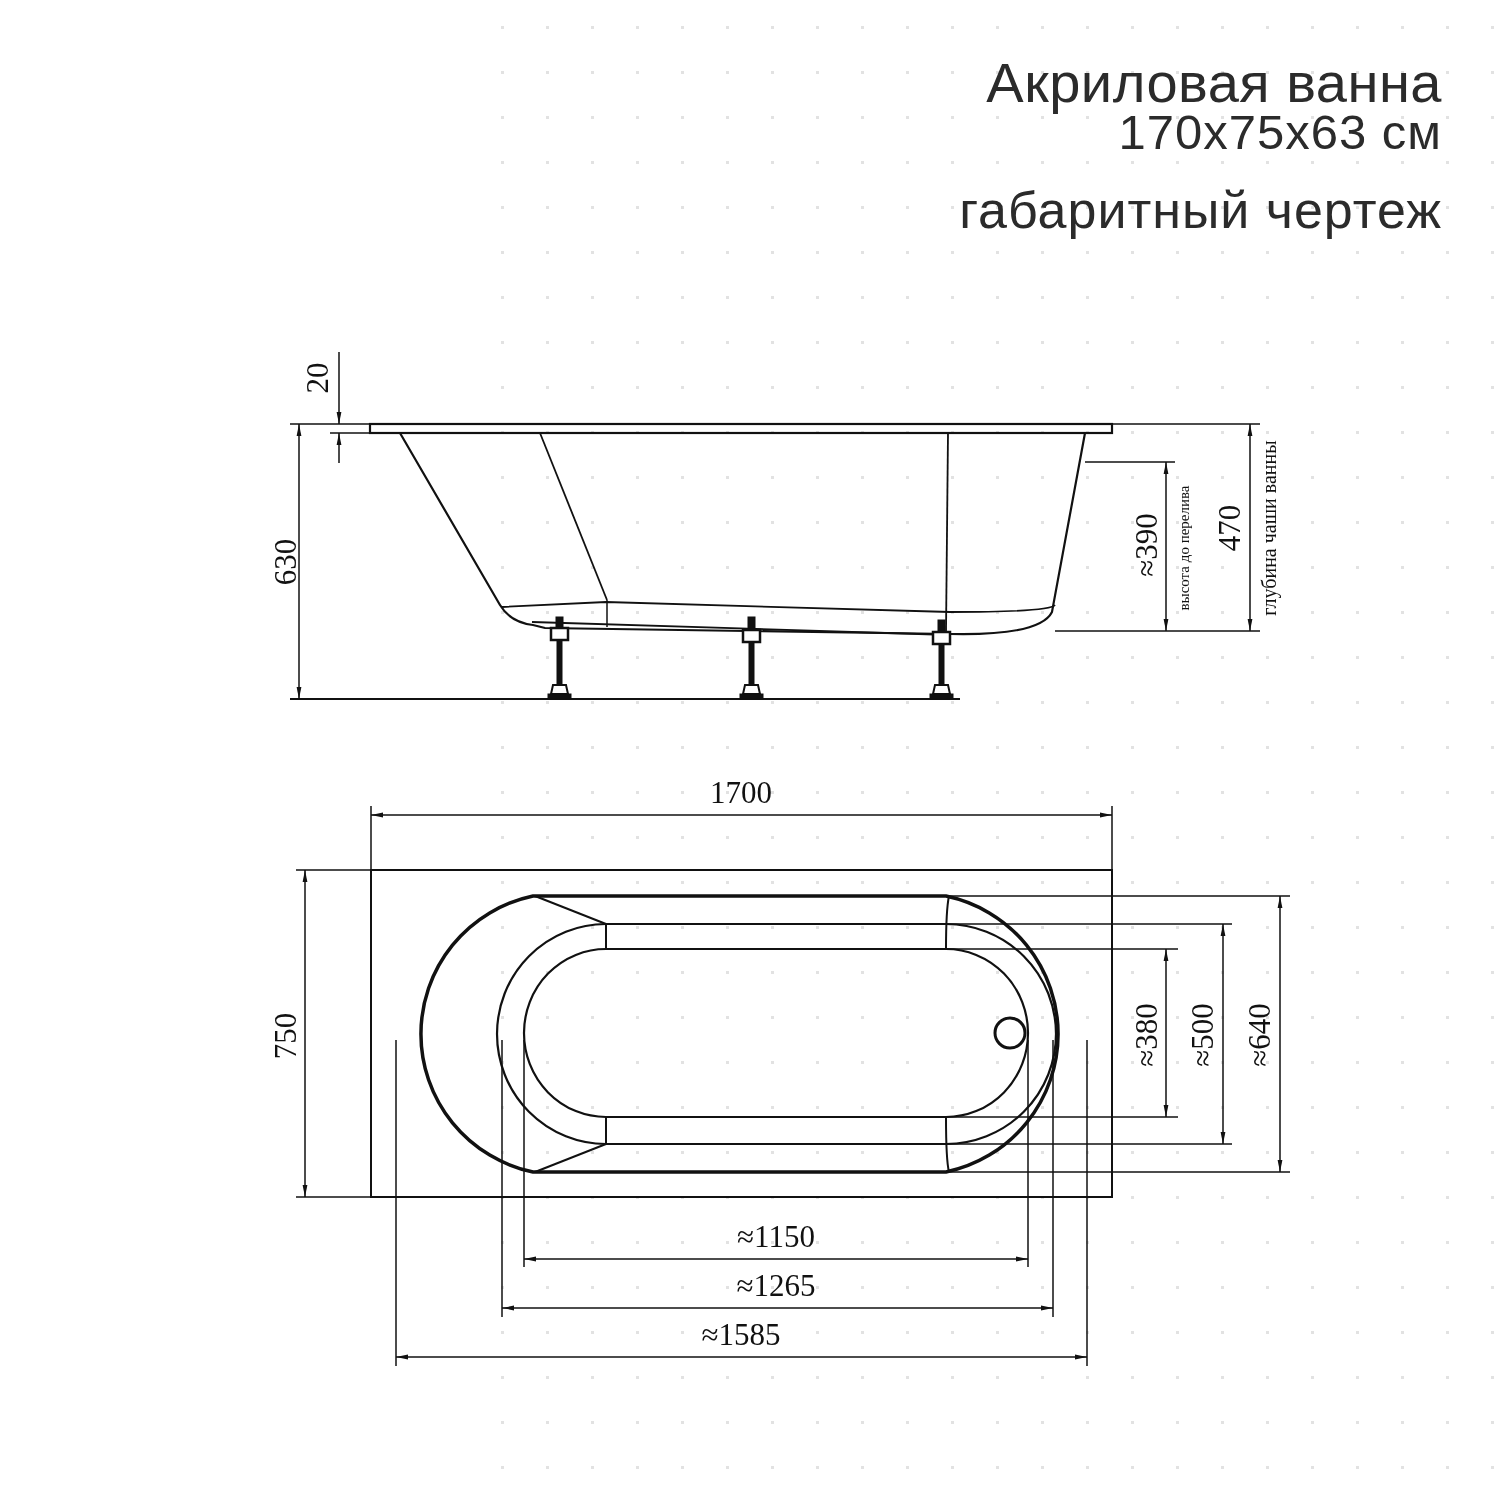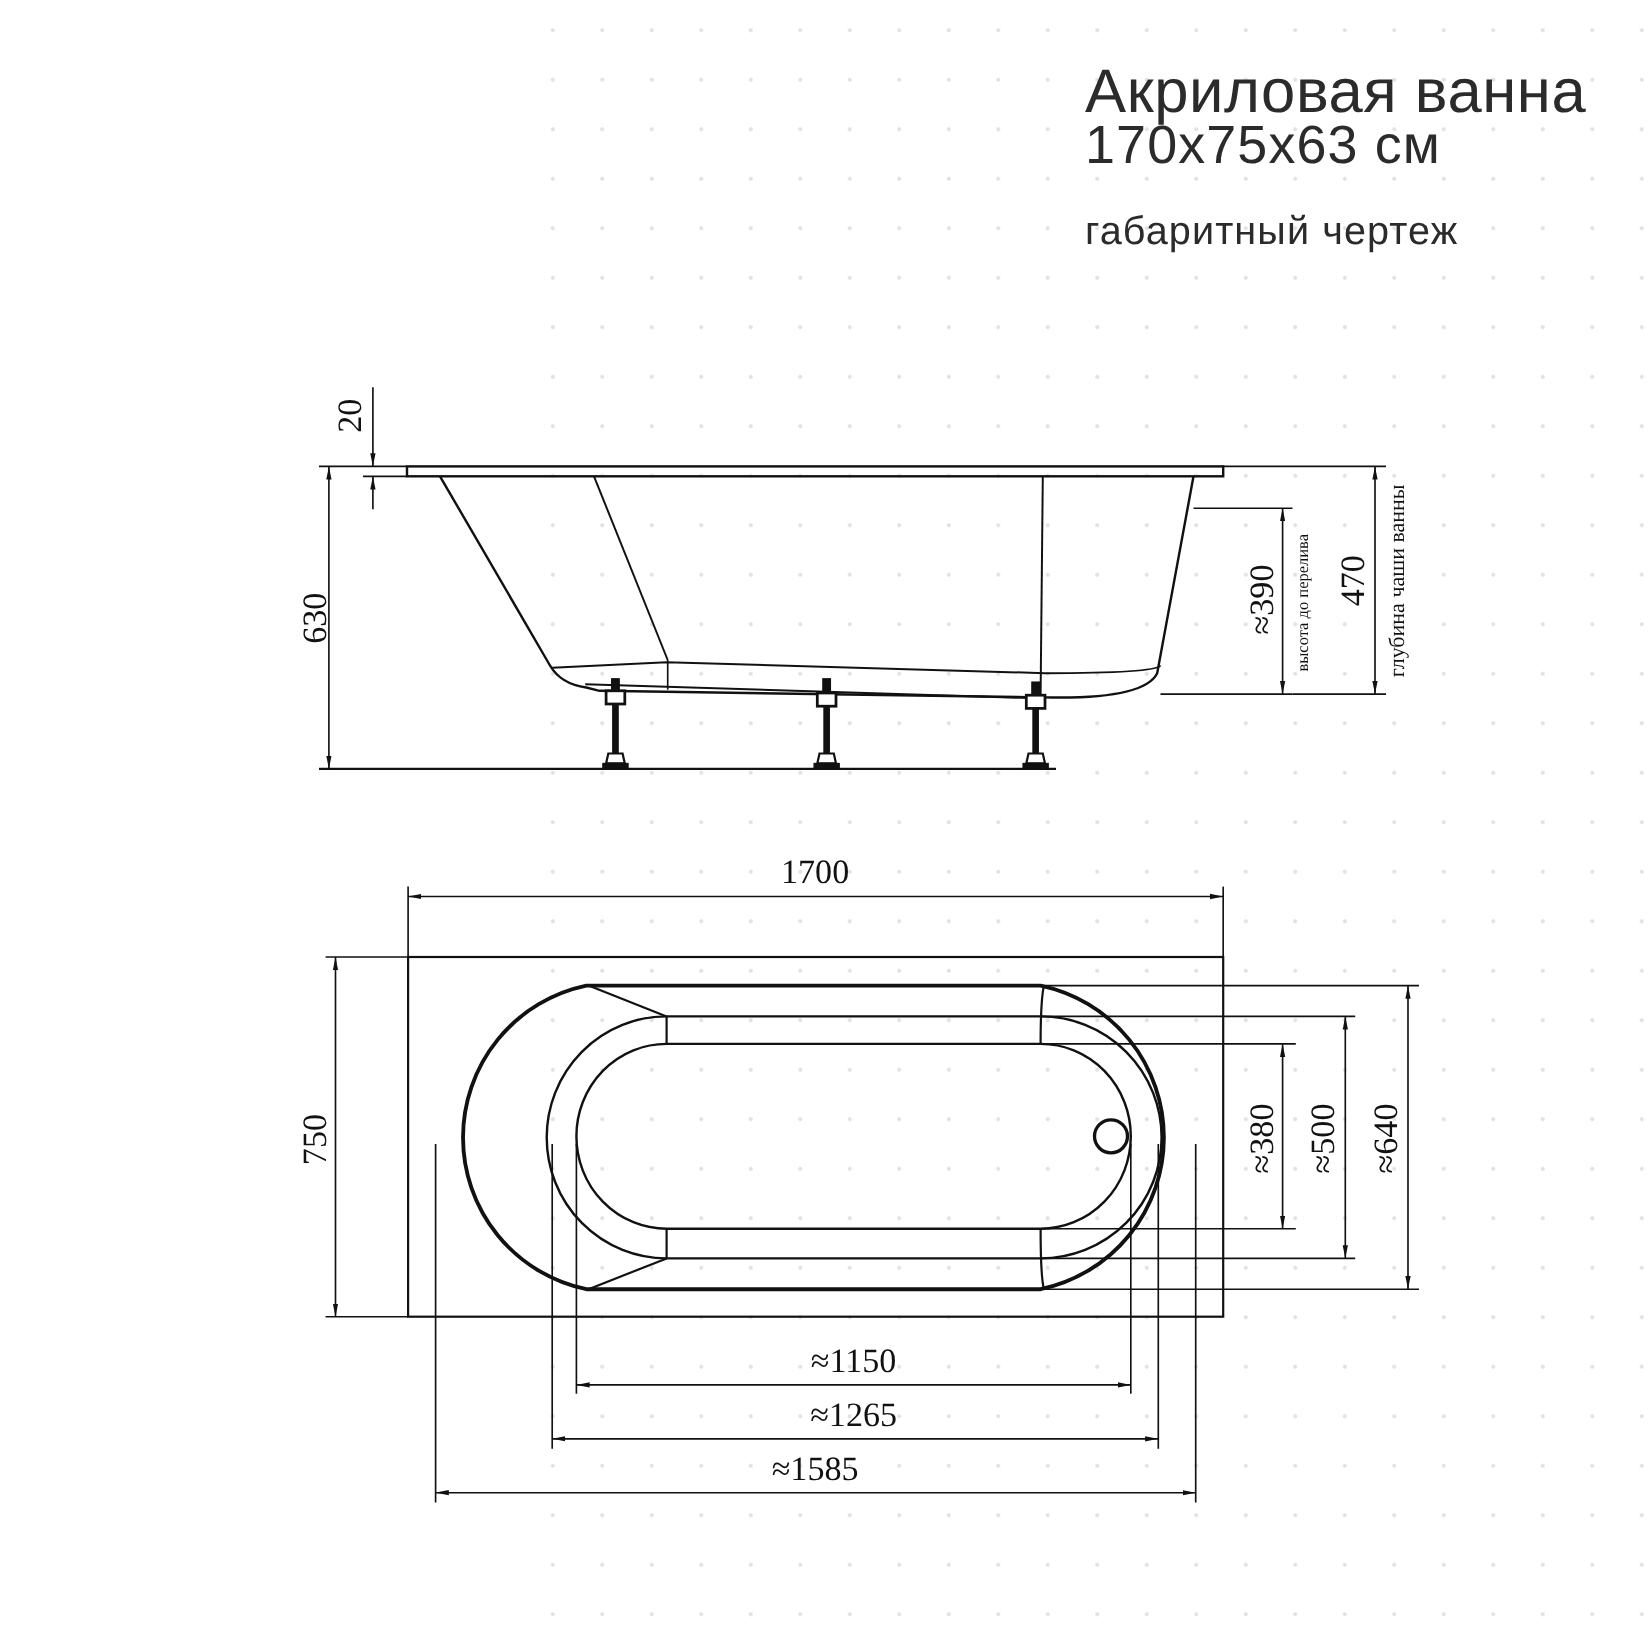--- a/index.html
+++ b/index.html
@@ -2,30 +2,30 @@
 <html><head>
 <meta charset="utf-8">
 <style>
   html, body { margin: 0; padding: 0; background: #ffffff; }
   body { width: 1500px; height: 1500px; position: relative; overflow: hidden; }
   .dots {
     position: absolute; left: 470px; top: 0; width: 1030px; height: 1500px;
     background-image: radial-gradient(circle, #e2e2e2 1.6px, transparent 2px);
     background-size: 45px 45px; background-position: 10px 5px;
   }
-  .header { position: absolute; right: 58px; top: 48px; text-align: left; }
+  .header { position: absolute; right: 58px; top: 48px; text-align: right; }
   .subtitle { font-family: "Liberation Sans", sans-serif; font-size: 56px; color: #2b2b2b; line-height: 70px; letter-spacing: 0.5px; }
   .title {
     font-family: "Liberation Sans", sans-serif; font-weight: bold; font-size: 86px; line-height: 96px;
     letter-spacing: 2px; margin-top: 2px;
     background: linear-gradient(90deg, #ea5455 0%, #f07a38 60%, #f28a2e 100%);
     -webkit-background-clip: text; background-clip: text; color: transparent;
   }
   .dims { font-family: "Liberation Sans", sans-serif; font-size: 49px; color: #2b2b2b; line-height: 40px; margin-top: -6px; letter-spacing: 1px; }
-  .caption { font-family: "Liberation Sans", sans-serif; font-size: 36px; color: #2b2b2b; line-height: 60px; margin-top: 28px; letter-spacing: 1px; }
+  .caption { font-family: "Liberation Sans", sans-serif; font-size: 52px; color: #2b2b2b; line-height: 60px; margin-top: 28px; letter-spacing: 1px; }
   svg { position: absolute; left: 0; top: 0; }
   .dim-text { font-family: "Liberation Serif", serif; font-size: 31px; fill: #111; }
   .small-text { font-family: "Liberation Serif", serif; font-size: 15px; fill: #111; }
   .mid-text { font-family: "Liberation Serif", serif; font-size: 20px; fill: #111; }
 </style>
 </head>
 <body>
 
 <div class="dots"></div>
 

